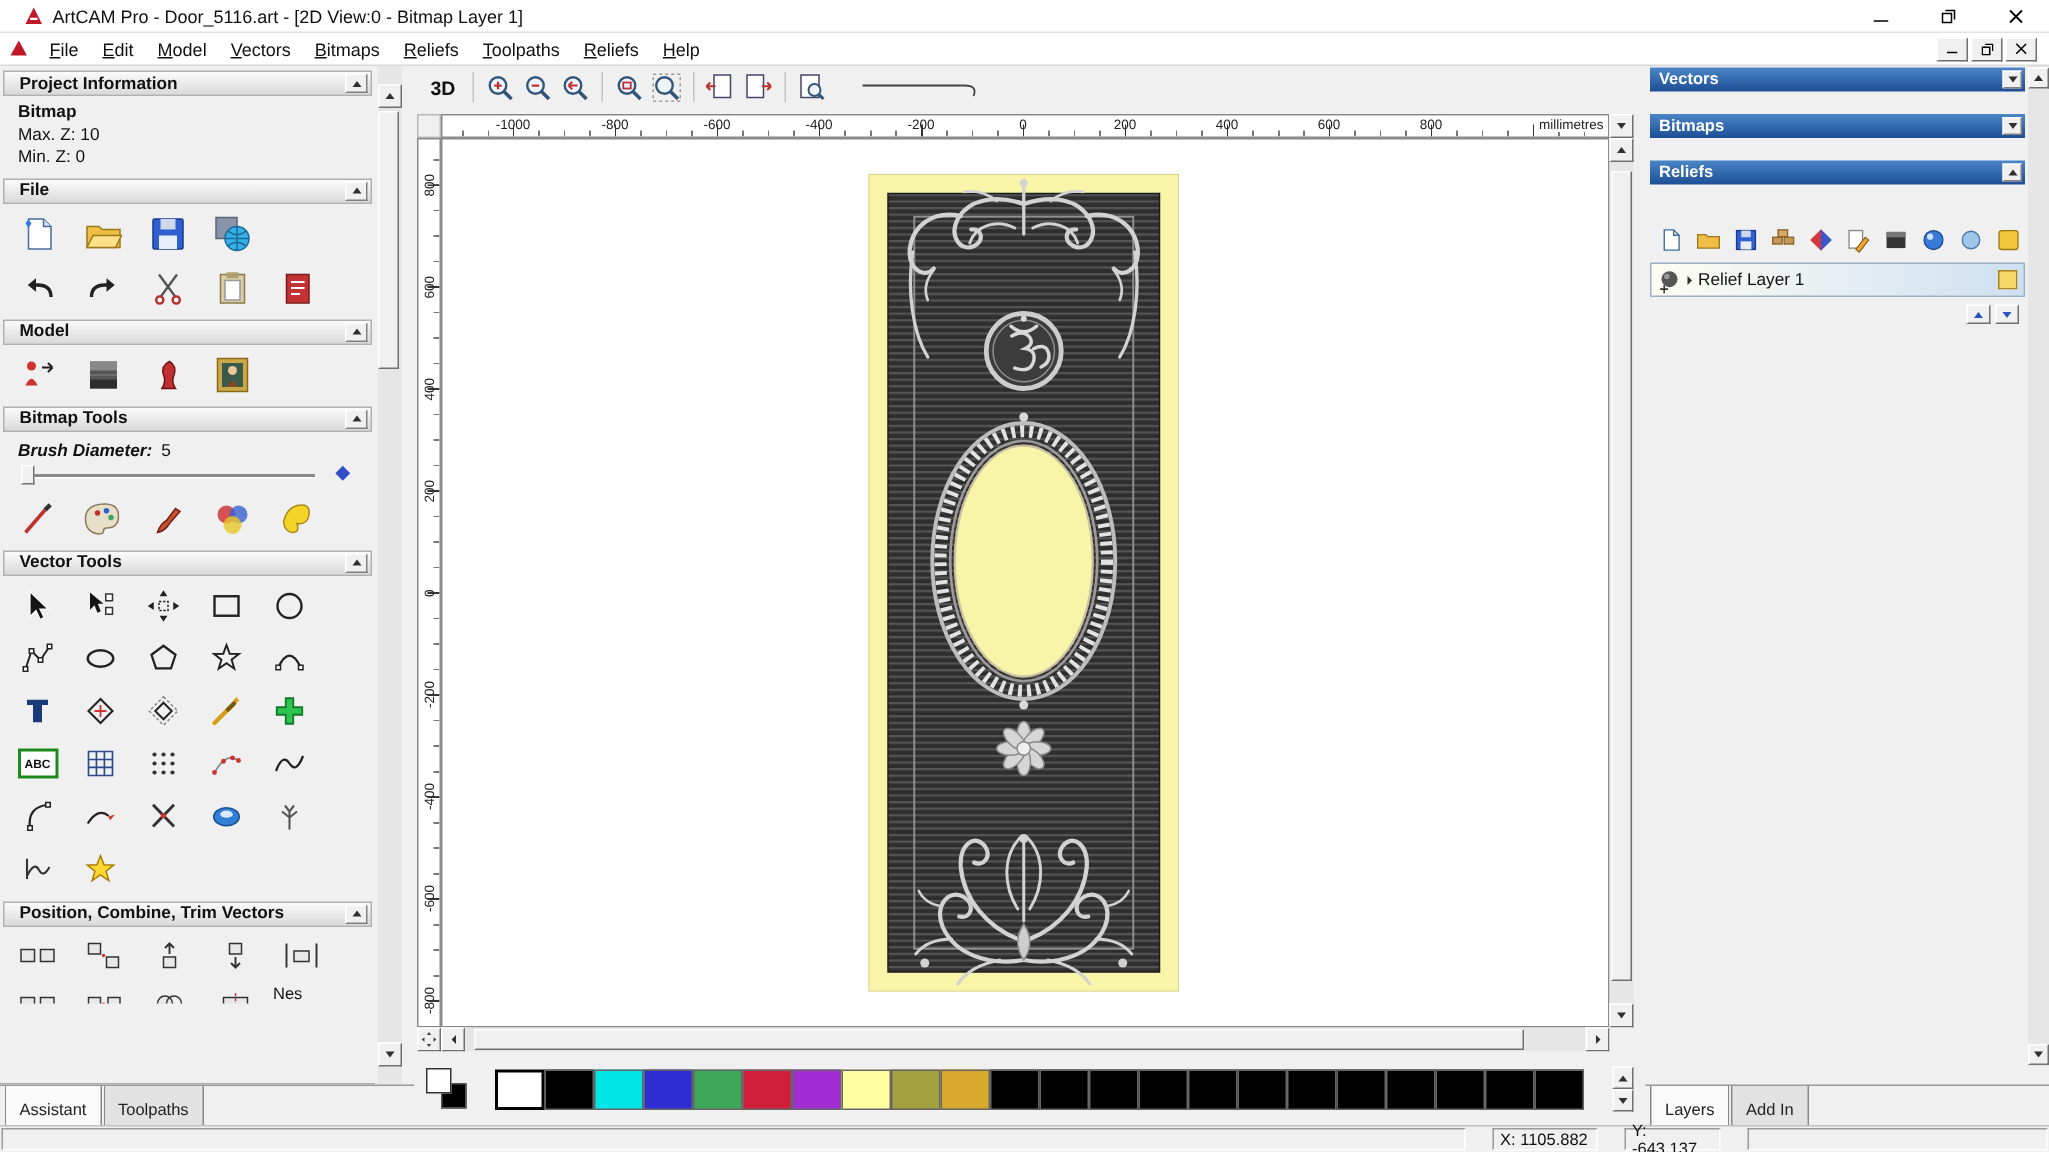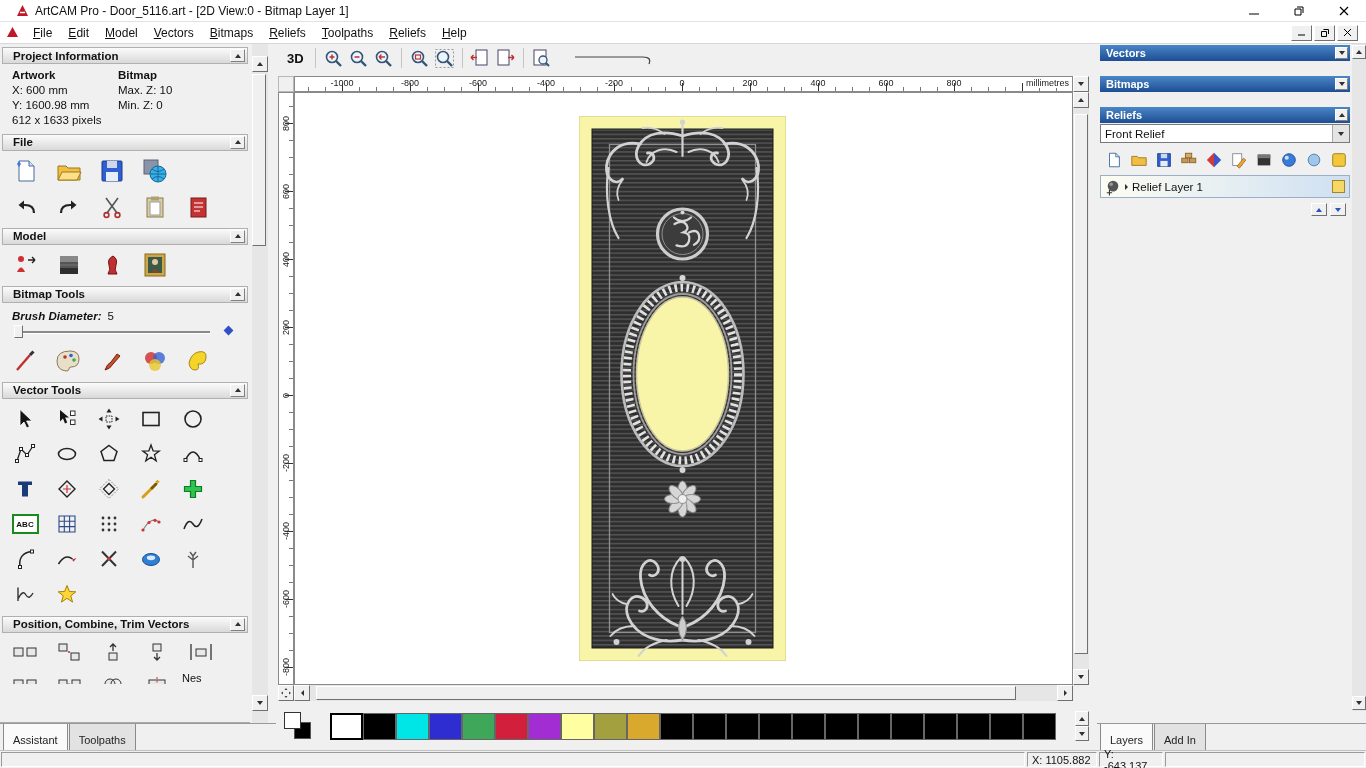--- a/index.html
+++ b/index.html
@@ -113,21 +113,21 @@
 .rib{width:24px;height:22px;display:flex;align-items:center;justify-content:center;flex:none;}
 .lrow{position:absolute;left:3px;top:131px;width:250px;height:23px;background:linear-gradient(90deg,#fdfdf2,#cfe0f2);border:1px solid #9ab0c8;display:flex;align-items:center;gap:4px;padding:0 4px;font-size:11.5px;}
 .lrow .chip{margin-left:auto;}
 .mv{position:absolute;top:159px;left:214px;display:flex;gap:3px;}
 .mvbtn{width:16px;height:13px;background:#f0f0f0;border:1px solid;border-color:#fff #707070 #707070 #fff;display:flex;align-items:center;justify-content:center;}
 .rp-scroll{position:absolute;left:255px;top:0;width:14px;height:667px;background:#e6e6e6;}
 .rp-scroll .sbbtn{width:14px;height:14px;}
 .rp-scroll .topb{position:absolute;top:1px;}
 .rp-scroll .botb{position:absolute;bottom:1px;}
 
-.statusbar{position:absolute;left:0;top:750px;width:1366px;height:18px;background:#f0f0f0;border-top:1px solid #c0c0c0;display:flex;font-size:11px;}
+.statusbar{position:absolute;left:0;top:750px;width:1366px;height:18px;background:#f0f0f0;border-top:1px solid #c0c0c0;display:flex;font-size:11px;gap:16px;}
 .scell{border:1px solid;border-color:#9a9a9a #fff #fff #9a9a9a;margin:1px;display:flex;align-items:center;padding:0 4px;flex:none;}
 .scell.main{flex:1;}
 .scell.xc{width:70px;}
 .scell.yc{width:64px;}
 .scell.end{width:200px;}
 svg{display:block;}
 </style>
 </head>
 <body>
 
@@ -195,26 +195,20 @@
 
   <div class="assistant">
 
     <div class="sect-h">
       <span>Project Information</span>
       <div class="rup">
           <div class="tri sm up"></div>
         </div>
     </div>
     <div class="projinfo">
-      <div class="picol1">
-        <div class="b">Artwork</div>
-        <div>X: 600 mm</div>
-        <div>Y: 1600.98 mm</div>
-        <div>612 x 1633 pixels</div>
-      </div>
       <div>
         <div class="b">Bitmap</div>
         <div>Max. Z: 10</div>
         <div>Min. Z: 0</div>
       </div>
     </div>
 
     <div class="sect-h">
       <span>File</span>
       <div class="rup">
@@ -900,26 +894,20 @@
       <div class="rup">
           <div class="tri sm down"></div>
         </div>
     </div>
     <div class="rp-h" style="top:63px">
       <span>Reliefs</span>
       <div class="rup">
           <div class="tri sm up"></div>
         </div>
     </div>
-    <div class="combo">
-      <span>Front Relief</span>
-      <div class="cbtn">
-          <div class="tri sm down"></div>
-        </div>
-    </div>
     <div class="rtools">
       <div class="rib">
           <svg width="18" height="18" viewBox="0 0 20 20">
             <path d="M5,2.5 h7 l4,4 V17.5 H5 Z" fill="#fff" stroke="#3a6aa0"></path>
             <path d="M12,2.5 V6.5 h4" fill="none" stroke="#3a6aa0"></path>
           </svg>
         </div>
       <div class="rib">
           <svg width="18" height="18" viewBox="0 0 20 20">
             <path d="M2,6 h6 l1.5,1.5 H18 V16 H2 Z" fill="#f0bd45" stroke="#9a7a1a"></path>

